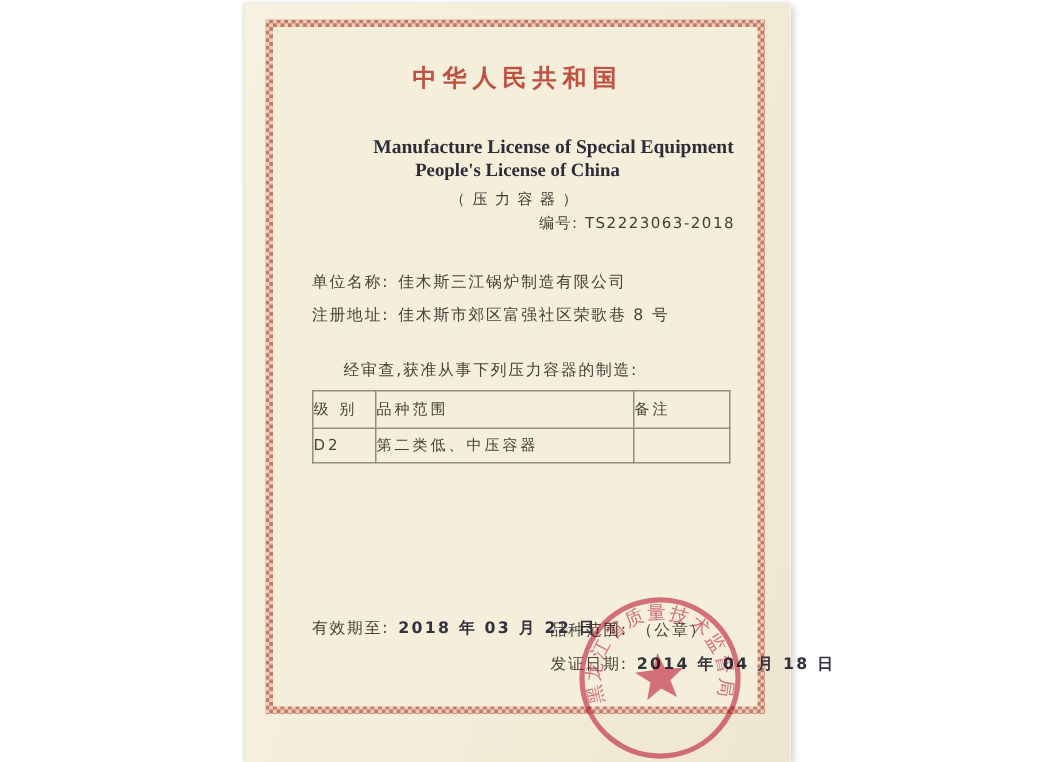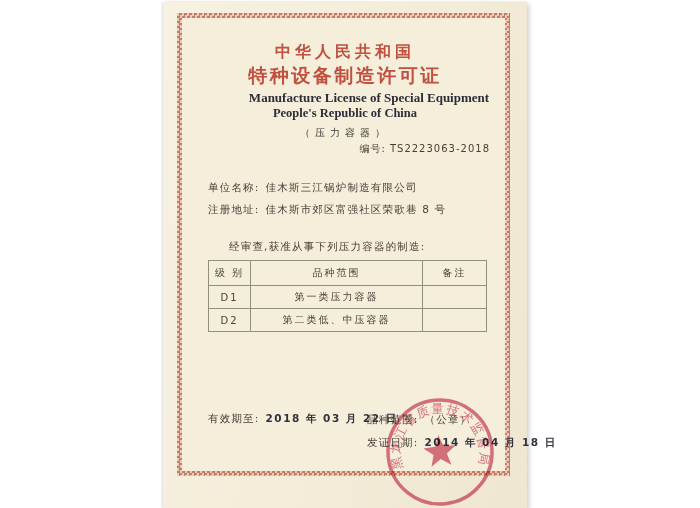--- a/index.html
+++ b/index.html
@@ -26,21 +26,21 @@
   .e1 { font-size:13px;padding-left:24px; }
   .e2 { font-size:12.5px; }
   .sub { font-size:10px; letter-spacing:5px; color:#3f3a34; }
   .line { font-size:10.5px; color:#4a423a; letter-spacing:1.2px; white-space:nowrap; }
   .line .lbl { margin-right:6px; }
   .line .val.num { font-weight:bold; color:#32323e; letter-spacing:1.5px; }
   .serial { font-size:10px; color:#473f36; letter-spacing:1px; }
   .lic-table { border-collapse:collapse; table-layout:fixed; width:278px;
     font-size:10px; color:#4a423a; background:transparent; }
   .lic-table td, .lic-table th {
-    border:1px solid #8f8f7c; text-align:center; font-weight:normal;
+    border:1px solid #8f8f7c; text-align:left; font-weight:normal;
     letter-spacing:2px; padding:0; overflow:hidden;
   }
   .lic-table { border:1.5px solid #70705e; }
   .lic-table th { height:24px; }
   .lic-table td { height:22px; }
   .col-level { width:42px; }
   .col-scope { width:172px; }
   .col-remark { width:64px; }
   .note { font-size:9px; color:#8d8169; letter-spacing:2px; }
   .stamp {
@@ -53,23 +53,22 @@
 <body>
 
 <div class="stage">
   <div class="paper">
 
     <div class="frame">
       <div class="frame-inner"></div>
     </div>
 
     <div class="abs ctr title-cn t1" style="top:40px">中华人民共和国</div>
-    <div class="abs ctr title-cn t2" style="top:61px">特种设备制造许可证</div>
     <div class="abs ctr en e1" style="top:88px">Manufacture License of Special Equipment</div>
-    <div class="abs ctr en e2" style="top:104px">People's Republic of China</div>
+    <div class="abs ctr en e2" style="top:104px">People's License of China</div>
     <div class="abs ctr sub" style="top:124px">（压力容器）</div>
 
     <div class="abs serial" style="top:140px; right:37px">编号: TS2223063-2018</div>
 
     <div class="abs line" style="top:179px; left:45px">
       <span class="lbl">单位名称:</span><span class="val">佳木斯三江锅炉制造有限公司</span>
     </div>
     <div class="abs line" style="top:201px; left:45px">
       <span class="lbl">注册地址:</span><span class="val">佳木斯市郊区富强社区荣歌巷 8 号</span>
     </div>
@@ -80,25 +79,20 @@
       <colgroup>
           <col class="col-level">
           <col class="col-scope">
           <col class="col-remark">
         </colgroup>
       <tbody>
           <tr>
         <th>级 别</th>
         <th>品种范围</th>
         <th>备注</th>
-      </tr>
-      <tr>
-        <td>D1</td>
-        <td>第一类压力容器</td>
-        <td></td>
       </tr>
       <tr>
         <td>D2</td>
         <td>第二类低、中压容器</td>
         <td></td>
       </tr>
     </tbody>
       </table>
 
     <div class="abs line" style="top:411px; left:204px">

